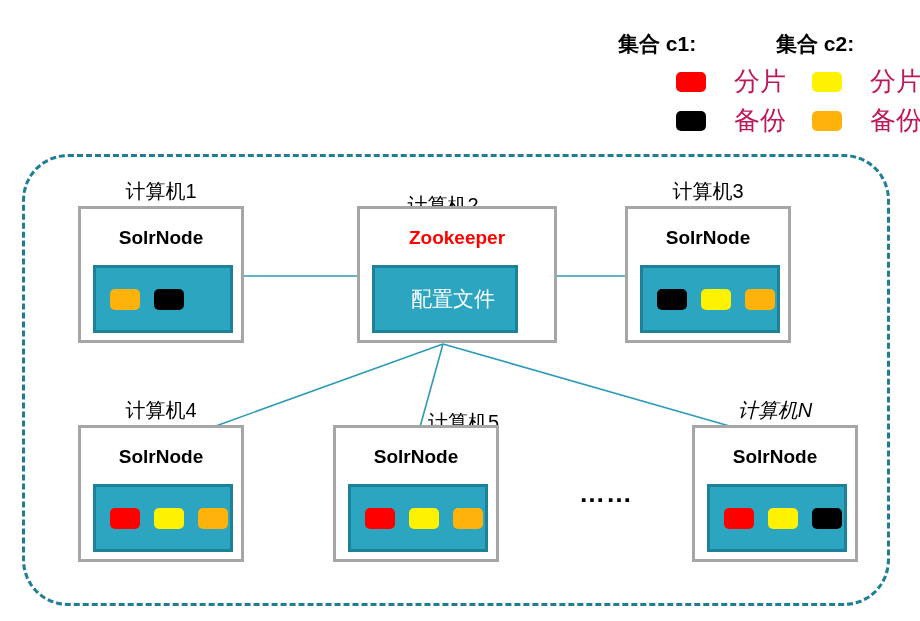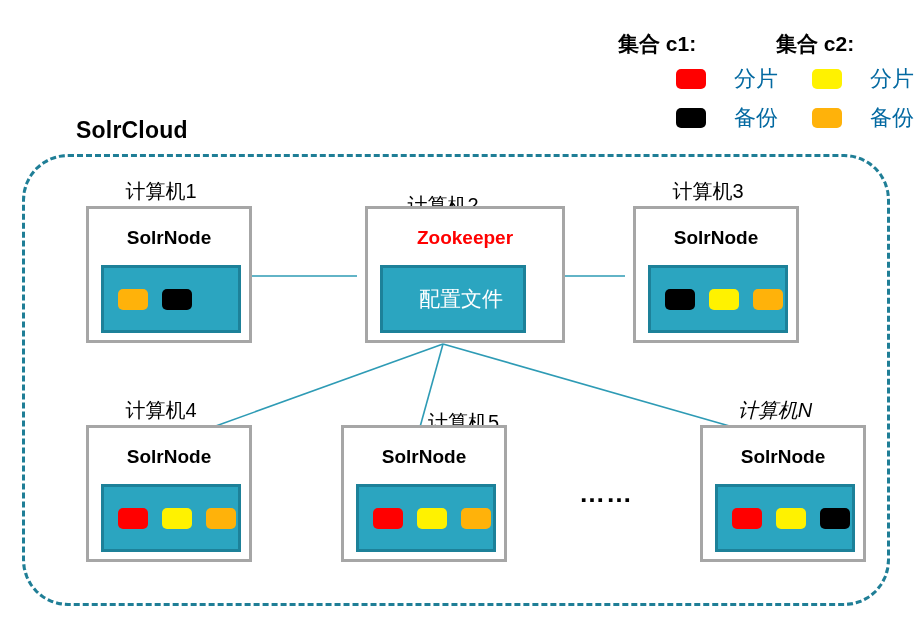--- a/index.html
+++ b/index.html
@@ -24,22 +24,22 @@
     color: #000000;
     white-space: nowrap;
   }
   .legend-row { position: absolute; display: flex; align-items: center; }
   .legend-swatch {
     width: 30px;
     height: 20px;
     border-radius: 5px;
   }
   .legend-label {
-    font-size: 22px;
-    color: #0369a1;
+    font-size: 26px;
+    color: #be185d;
     margin-left: 28px;
     white-space: nowrap;
   }
 
   
   #cloud-title {
     position: absolute;
     left: 76px;
     top: 117px;
     font-size: 23px;
@@ -74,21 +74,21 @@
     position: absolute;
     left: 0;
     width: 100%;
     text-align: center;
     font-size: 20px;
     color: #000000;
     white-space: nowrap;
   }
   .box {
     position: absolute;
-    left: 8px;
+    left: 0;
     background: #ffffff;
     border: 3px solid #A6A6A6;
     box-sizing: border-box;
   }
   .box-title {
     position: absolute;
     left: 0;
     width: 100%;
     text-align: center;
     font-size: 19px;
@@ -150,21 +150,20 @@
       <div class="legend-row" style="left: 812px; top: 64px;">
         <span class="legend-swatch" style="background: rgb(255, 242, 0);"></span>
         <span class="legend-label">分片</span>
       </div>
       <div class="legend-row" style="left: 812px; top: 103px;">
         <span class="legend-swatch" style="background: rgb(255, 178, 10);"></span>
         <span class="legend-label">备份</span>
       </div>
     </div>
 
-  <div id="cloud-title">SolrCloud</div>
   <div id="cloud-border"></div>
 
   <svg id="links" viewBox="0 0 920 621">
       <line x1="244" y1="276" x2="357" y2="276" stroke="#2E9BB5" stroke-width="1.6"></line>
       <line x1="529" y1="276" x2="625" y2="276" stroke="#2E9BB5" stroke-width="1.6"></line>
       <line x1="443" y1="344" x2="213" y2="427" stroke="#2E9BB5" stroke-width="1.6"></line>
       <line x1="443" y1="344" x2="420" y2="427" stroke="#2E9BB5" stroke-width="1.6"></line>
       <line x1="443" y1="344" x2="733" y2="427" stroke="#2E9BB5" stroke-width="1.6"></line>
     </svg>
 

